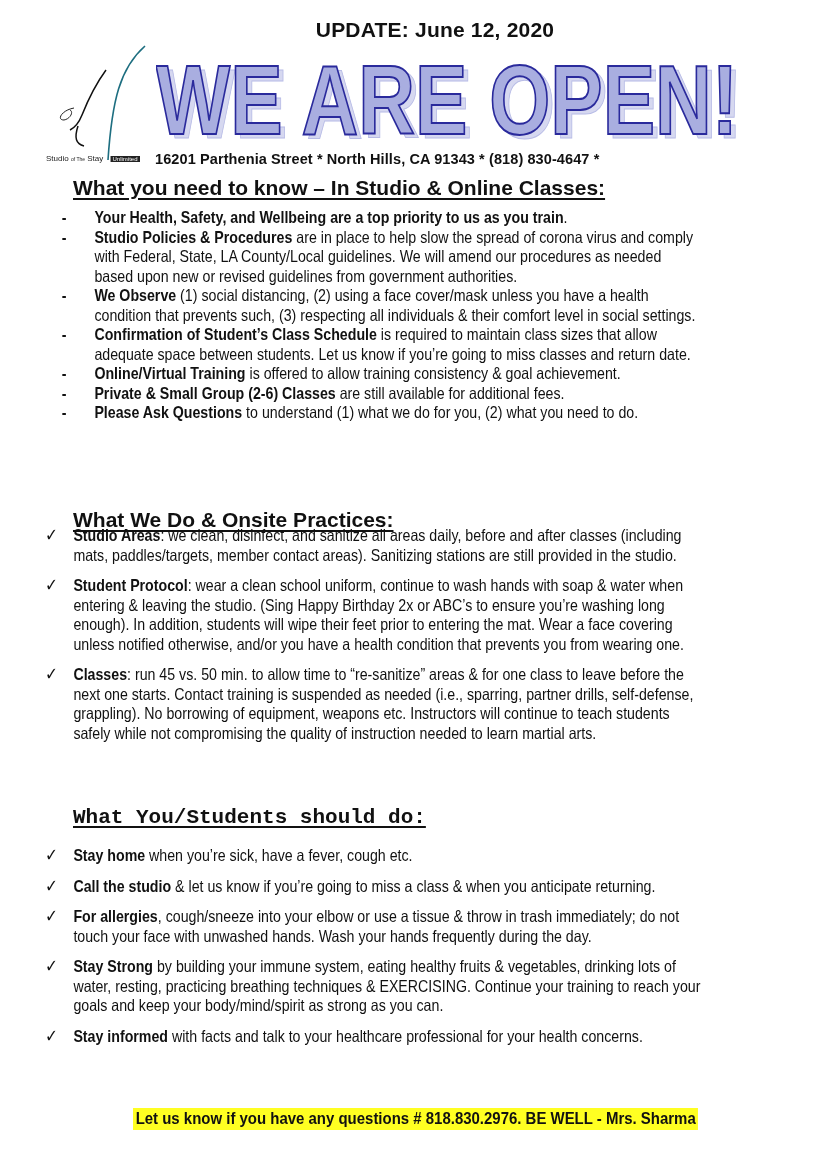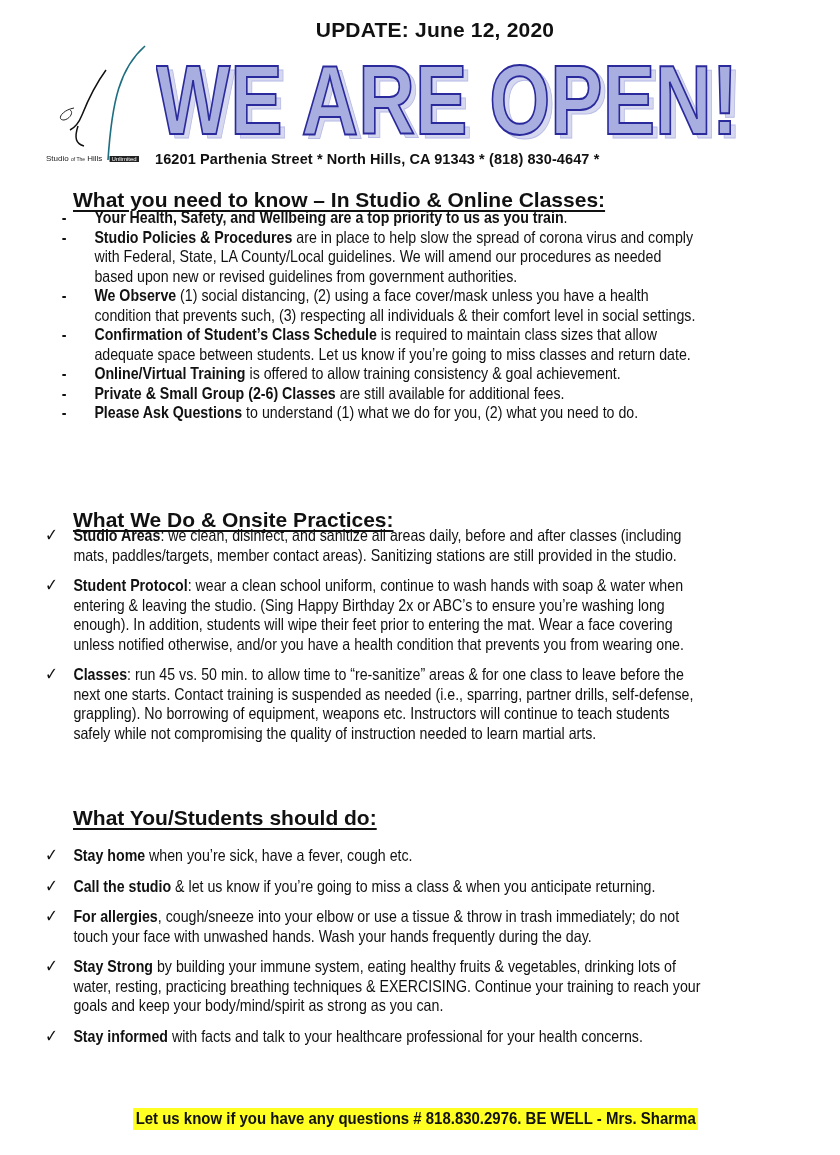--- a/index.html
+++ b/index.html
@@ -39,32 +39,32 @@
 
 <svg class="logo" viewBox="0 0 110 125">
   <path d="M105 6 C 80 28, 72 60, 68 120" fill="none" stroke="#1d6e80" stroke-width="1.6"></path>
   <path d="M66 30 C 55 45, 48 60, 42 75 C 38 85, 34 88, 30 90" fill="none" stroke="#111" stroke-width="1.5"></path>
   <path d="M34 68 C 22 70, 16 80, 24 80 C 30 79, 34 72, 30 70" fill="none" stroke="#222" stroke-width="1"></path>
   <path d="M38 86 C 34 98, 36 104, 44 106" fill="none" stroke="#111" stroke-width="1.5"></path>
 </svg>
 <div class="logo-caption">
   <span>Studio</span>
   <span class="small">of The</span>
-  <span>Hills</span>
+  <span>Stay</span>
   <span class="badge">Unlimited</span>
 </div>
 
 <svg class="headline" viewBox="0 0 600 92">
   <text id="hl-shadow" x="5" y="84" font-family="Liberation Sans, sans-serif" font-weight="bold" font-size="98" textLength="582" lengthAdjust="spacingAndGlyphs" fill="#d6d8f0" stroke="#b8bce6" stroke-width="1">WE ARE OPEN!</text>
   <text id="hl-main" x="0" y="80" font-family="Liberation Sans, sans-serif" font-weight="bold" font-size="98" textLength="582" lengthAdjust="spacingAndGlyphs" fill="#a9aee0" stroke="#2a2a9c" stroke-width="2">WE ARE OPEN!</text>
 </svg>
 
 <div class="address">16201 Parthenia Street * North Hills, CA  91343 * (818) 830-4647 *</div>
 
-<div class="section-heading" style="top:188px;">What you need to know – In Studio &amp; Online Classes:</div>
+<div class="section-heading" style="top:176px;">What you need to know – In Studio &amp; Online Classes:</div>
 <div class="dash-list body-text" id="list1">
     <div class="dash-item">
       <span class="marker">-</span>
       <div><b>Your Health, Safety, and Wellbeing are a top priority to us as you train</b><span>.</span></div>
     </div>
     <div class="dash-item">
       <span class="marker">-</span>
       <div><b>Studio Policies &amp; Procedures</b><span> are in place to help slow the spread of corona virus and comply</span></div>
       <div><span>with Federal, State, LA County/Local guidelines.  We will amend our procedures as needed</span></div>
       <div><span>based upon new or revised guidelines from government authorities.</span></div>
@@ -109,21 +109,21 @@
     </div>
     <div class="check-item">
       <span class="marker">✓</span>
       <div><b>Classes</b><span>: run 45 vs. 50 min. to allow time to “re-sanitize” areas &amp; for one class to leave before the</span></div>
       <div><span>next one starts. Contact training is suspended as needed (i.e., sparring, partner drills, self-defense,</span></div>
       <div><span>grappling).  No borrowing of equipment, weapons etc.  Instructors will continue to teach students</span></div>
       <div><span>safely while not compromising the quality of instruction needed to learn martial arts.</span></div>
     </div>
   </div>
 
-<div class="section-heading" style="top:806px;">What You/Students should do:</div>
+<div class="section-heading" style="top:806px;font-family:Liberation Mono, monospace;">What You/Students should do:</div>
 <div class="check-list body-text" id="list3" style="top:846px;">
     <div class="check-item">
       <span class="marker">✓</span>
       <div><b>Stay home</b><span> when you’re sick, have a fever, cough etc.</span></div>
     </div>
     <div class="check-item">
       <span class="marker">✓</span>
       <div><b>Call the studio</b><span> &amp; let us know if you’re going to miss a class &amp; when you anticipate returning.</span></div>
     </div>
     <div class="check-item">

